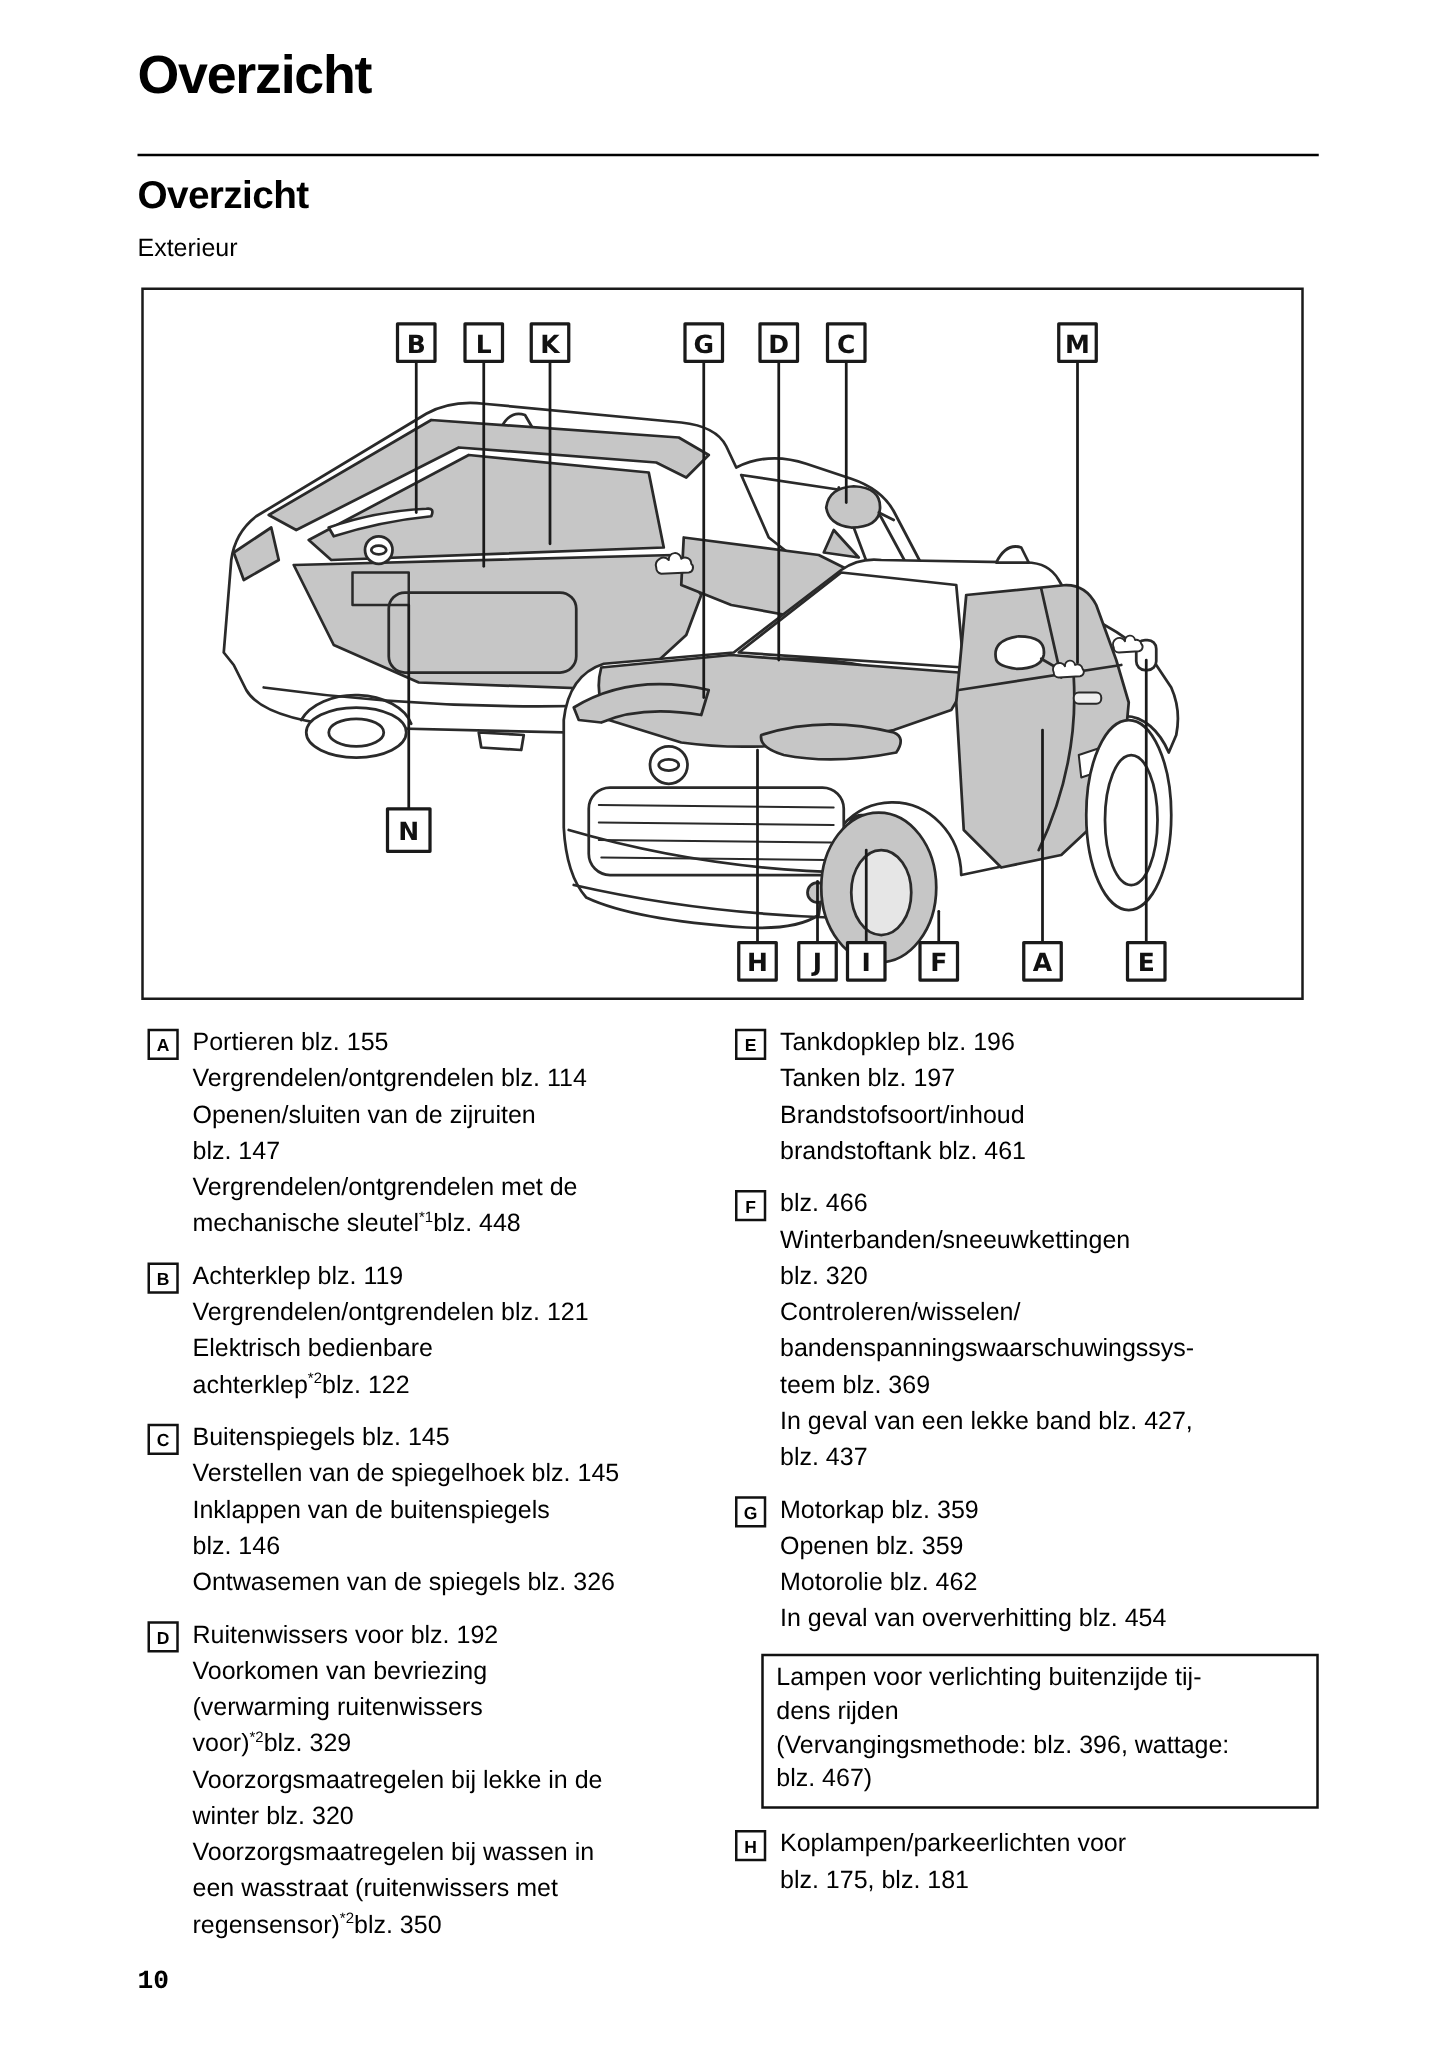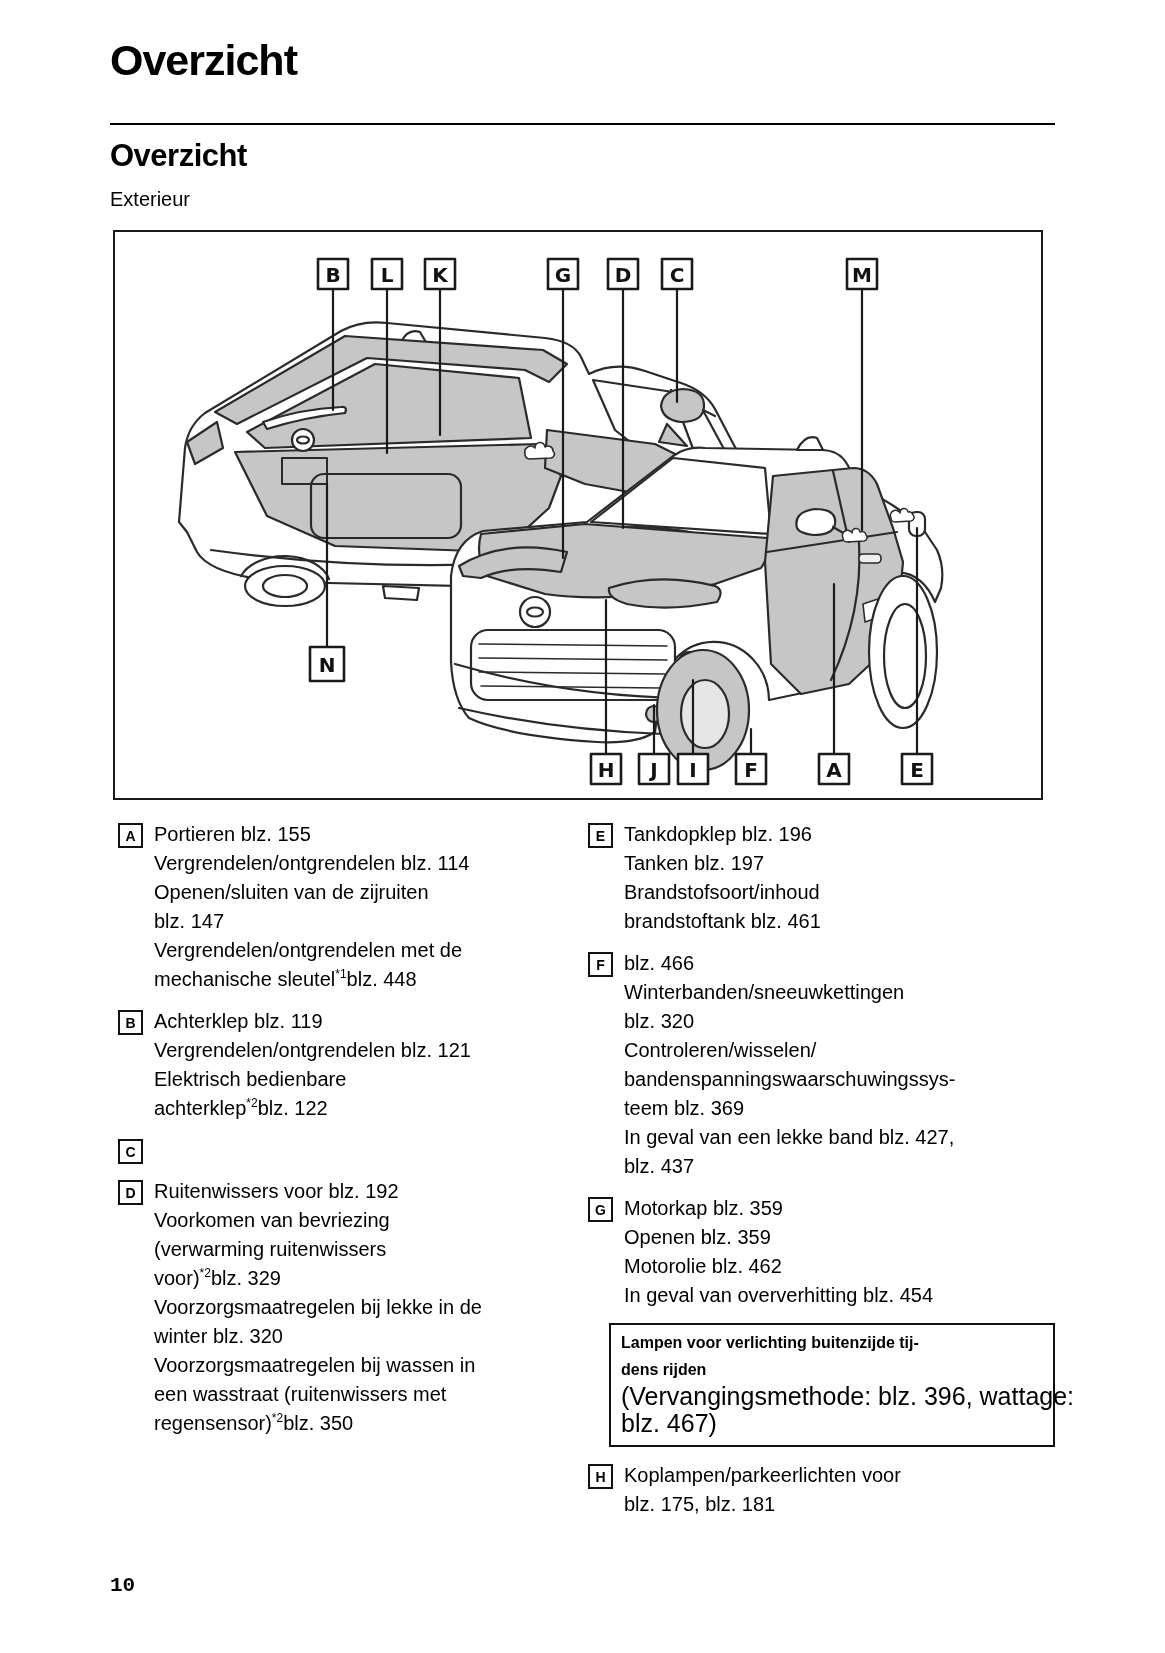--- a/index.html
+++ b/index.html
@@ -12,22 +12,22 @@
   .diagram svg{display:block;width:100%;height:100%;}
   .columns{position:absolute;top:820px;left:110px;width:945px;display:flex;}
   .col-left{width:470px;flex:none;}
   .col-right{flex:1;min-width:0;}
   .legend-item{display:flex;align-items:flex-start;padding-left:8px;margin-bottom:13px;}
   .letterbox{flex:none;width:21px;height:21px;border:2px solid #111;display:flex;align-items:center;justify-content:center;font-size:14px;font-weight:bold;margin-right:11px;margin-top:3px;background:#fff;}
   .item-lines{font-size:20px;line-height:29px;}
   .item-lines .line{white-space:nowrap;}
   sup.ref{font-size:12px;line-height:0;vertical-align:super;}
   .notebox{border:2.5px solid #111;margin:4px 0 14px 29px;padding:4px 10px 8px 10px;background:#fff;}
-  .notebox .nline-b{font-size:16px;font-weight:bold;line-height:27px;white-space:nowrap;}
-  .notebox .nline{font-size:25px;line-height:27px;white-space:nowrap;}
+  .notebox .nline-b{font-size:20px;font-weight:normal;line-height:27px;white-space:nowrap;}
+  .notebox .nline{font-size:20px;line-height:27px;white-space:nowrap;}
   .pagenum{position:absolute;top:1574px;left:110px;font-size:21px;font-weight:bold;font-family:Liberation Mono, monospace;}
 </style>
 </head>
 <body>
 
 <div class="h1">Overzicht</div>
 <div class="rule"></div>
 <div class="h2">Overzicht</div>
 <div class="h3">Exterieur</div>
 
@@ -189,20 +189,27 @@
         <div class="letterbox">B</div>
         <div class="item-lines">
           <div class="line">Achterklep blz. 119</div>
           <div class="line">Vergrendelen/ontgrendelen blz. 121</div>
           <div class="line">Elektrisch bedienbare</div>
           <div class="line">achterklep<sup class="ref">*2</sup>blz. 122</div>
         </div>
       </div>
       <div class="legend-item">
         <div class="letterbox">C</div>
+        <div class="item-lines">
+          <div class="line">Buitenspiegels blz. 145</div>
+          <div class="line">Verstellen van de spiegelhoek blz. 145</div>
+          <div class="line">Inklappen van de buitenspiegels</div>
+          <div class="line">blz. 146</div>
+          <div class="line">Ontwasemen van de spiegels blz. 326</div>
+        </div>
       </div>
       <div class="legend-item">
         <div class="letterbox">D</div>
         <div class="item-lines">
           <div class="line">Ruitenwissers voor blz. 192</div>
           <div class="line">Voorkomen van bevriezing</div>
           <div class="line">(verwarming ruitenwissers</div>
           <div class="line">voor)<sup class="ref">*2</sup>blz. 329</div>
           <div class="line">Voorzorgsmaatregelen bij lekke in de</div>
           <div class="line">winter blz. 320</div>

